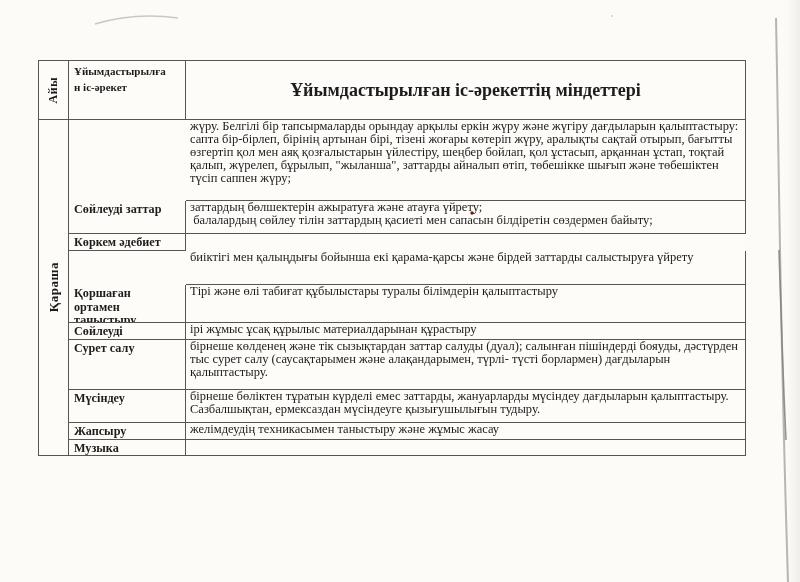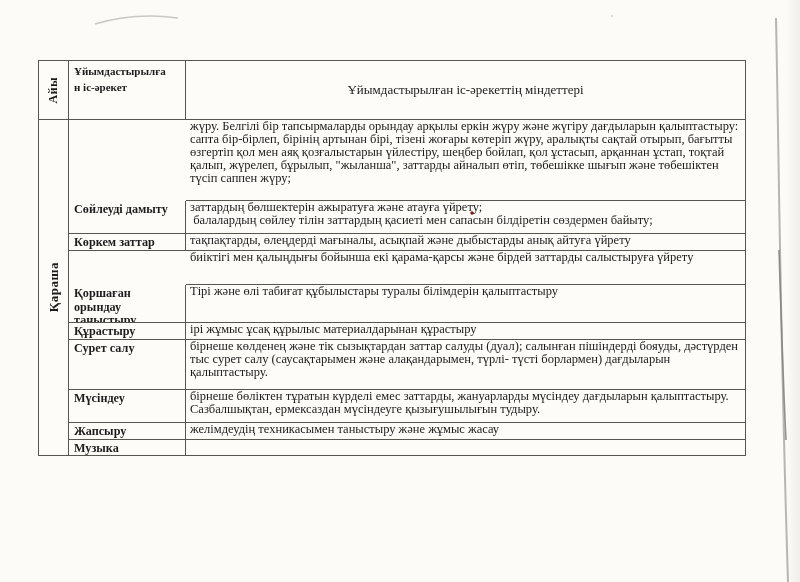--- a/index.html
+++ b/index.html
@@ -30,21 +30,21 @@
     border-bottom: 1px solid #565650;
     overflow: hidden;
     white-space: pre-line;
   }
   .hdr-month { display: flex; align-items: center; justify-content: center; }
   .hdr-act {
     font-weight: bold; font-size: 11px; line-height: 15.5px;
     padding: 3px 2px 0 5px;
   }
   .hdr-tasks {
-    font-weight: normal; font-size: 13px;
+    font-weight: bold; font-size: 18px;
     display: flex; align-items: center; justify-content: center;
     text-align: center; padding: 0 40px;
   }
   .vert {
     writing-mode: vertical-rl;
     transform: rotate(180deg);
     font-weight: bold;
     letter-spacing: 0.5px;
   }
   .vert-airy { font-size: 12px; }
@@ -73,35 +73,34 @@
   <div class="cell hdr-act" style="grid-column:2;grid-row:1">Ұйымдастырылға
 н іс-әрекет</div>
   <div class="cell hdr-tasks" style="grid-column:3;grid-row:1">Ұйымдастырылған іс-әрекеттің міндеттері</div>
 
   <div class="cell month-cell" style="grid-column:1;grid-row:2 / span 10">
     <span class="vert">Қараша</span>
   </div>
 
   <div class="cell tasks-cell" style="grid-column:3;grid-row:2">жүру. Белгілі бір тапсырмаларды орындау арқылы еркін жүру және жүгіру дағдыларын қалыптастыру: сапта бір-бірлеп, бірінің артынан бірі, тізені жоғары көтеріп жүру, аралықты сақтай отырып, бағытты өзгертіп қол мен аяқ қозғалыстарын үйлестіру, шеңбер бойлап, қол ұстасып, арқаннан ұстап, тоқтай қалып, жүрелеп, бұрылып, "жыланша", заттарды айналып өтіп, төбешікке шығып және төбешіктен түсіп саппен жүру;</div>
 
-  <div class="cell act-cell" style="grid-column:2;grid-row:3">Сөйлеуді дамыту</div>
+  <div class="cell act-cell" style="grid-column:2;grid-row:3">Сөйлеуді заттар</div>
   <div class="cell tasks-cell" style="grid-column:3;grid-row:3">заттардың бөлшектерін ажыратуға және атауға үйрету;
 &nbsp;балалардың сөйлеу тілін заттардың қасиеті мен сапасын білдіретін сөздермен байыту;</div>
 
-  <div class="cell act-cell" style="grid-column:2;grid-row:4">Көркем заттар</div>
-  <div class="cell tasks-cell" style="grid-column:3;grid-row:4">тақпақтарды, өлеңдерді мағыналы, асықпай және дыбыстарды анық айтуға үйрету</div>
+  <div class="cell act-cell" style="grid-column:2;grid-row:4">Көркем әдебиет</div>
 
   <div class="cell tasks-cell" style="grid-column:3;grid-row:5">биіктігі мен қалыңдығы бойынша екі қарама-қарсы және бірдей заттарды салыстыруға үйрету</div>
 
   <div class="cell act-cell" style="grid-column:2;grid-row:6">Қоршаған
-орындау
+ортамен
 таныстыру</div>
   <div class="cell tasks-cell" style="grid-column:3;grid-row:6">Тірі және өлі табиғат құбылыстары туралы білімдерін қалыптастыру</div>
 
-  <div class="cell act-cell" style="grid-column:2;grid-row:7">Құрастыру</div>
+  <div class="cell act-cell" style="grid-column:2;grid-row:7">Сөйлеуді</div>
   <div class="cell tasks-cell" style="grid-column:3;grid-row:7">ірі жұмыс ұсақ құрылыс материалдарынан құрастыру</div>
 
   <div class="cell act-cell" style="grid-column:2;grid-row:8">Сурет салу</div>
   <div class="cell tasks-cell" style="grid-column:3;grid-row:8">бірнеше көлденең және тік сызықтардан заттар салуды (дуал); салынған пішіндерді бояуды, дәстүрден тыс сурет салу (саусақтарымен және алақандарымен, түрлі- түсті борлармен) дағдыларын қалыптастыру.</div>
 
   <div class="cell tasks-cell" style="grid-column:3;grid-row:9">бірнеше бөліктен тұратын күрделі емес заттарды, жануарларды мүсіндеу дағдыларын қалыптастыру. Сазбалшықтан, ермексаздан мүсіндеуге қызығушылығын тудыру.</div>
   <div class="cell act-cell" style="grid-column:2;grid-row:9">Мүсіндеу</div>
 
   <div class="cell act-cell" style="grid-column:2;grid-row:10">Жапсыру</div>
   <div class="cell tasks-cell" style="grid-column:3;grid-row:10">желімдеудің техникасымен таныстыру және жұмыс жасау</div>

